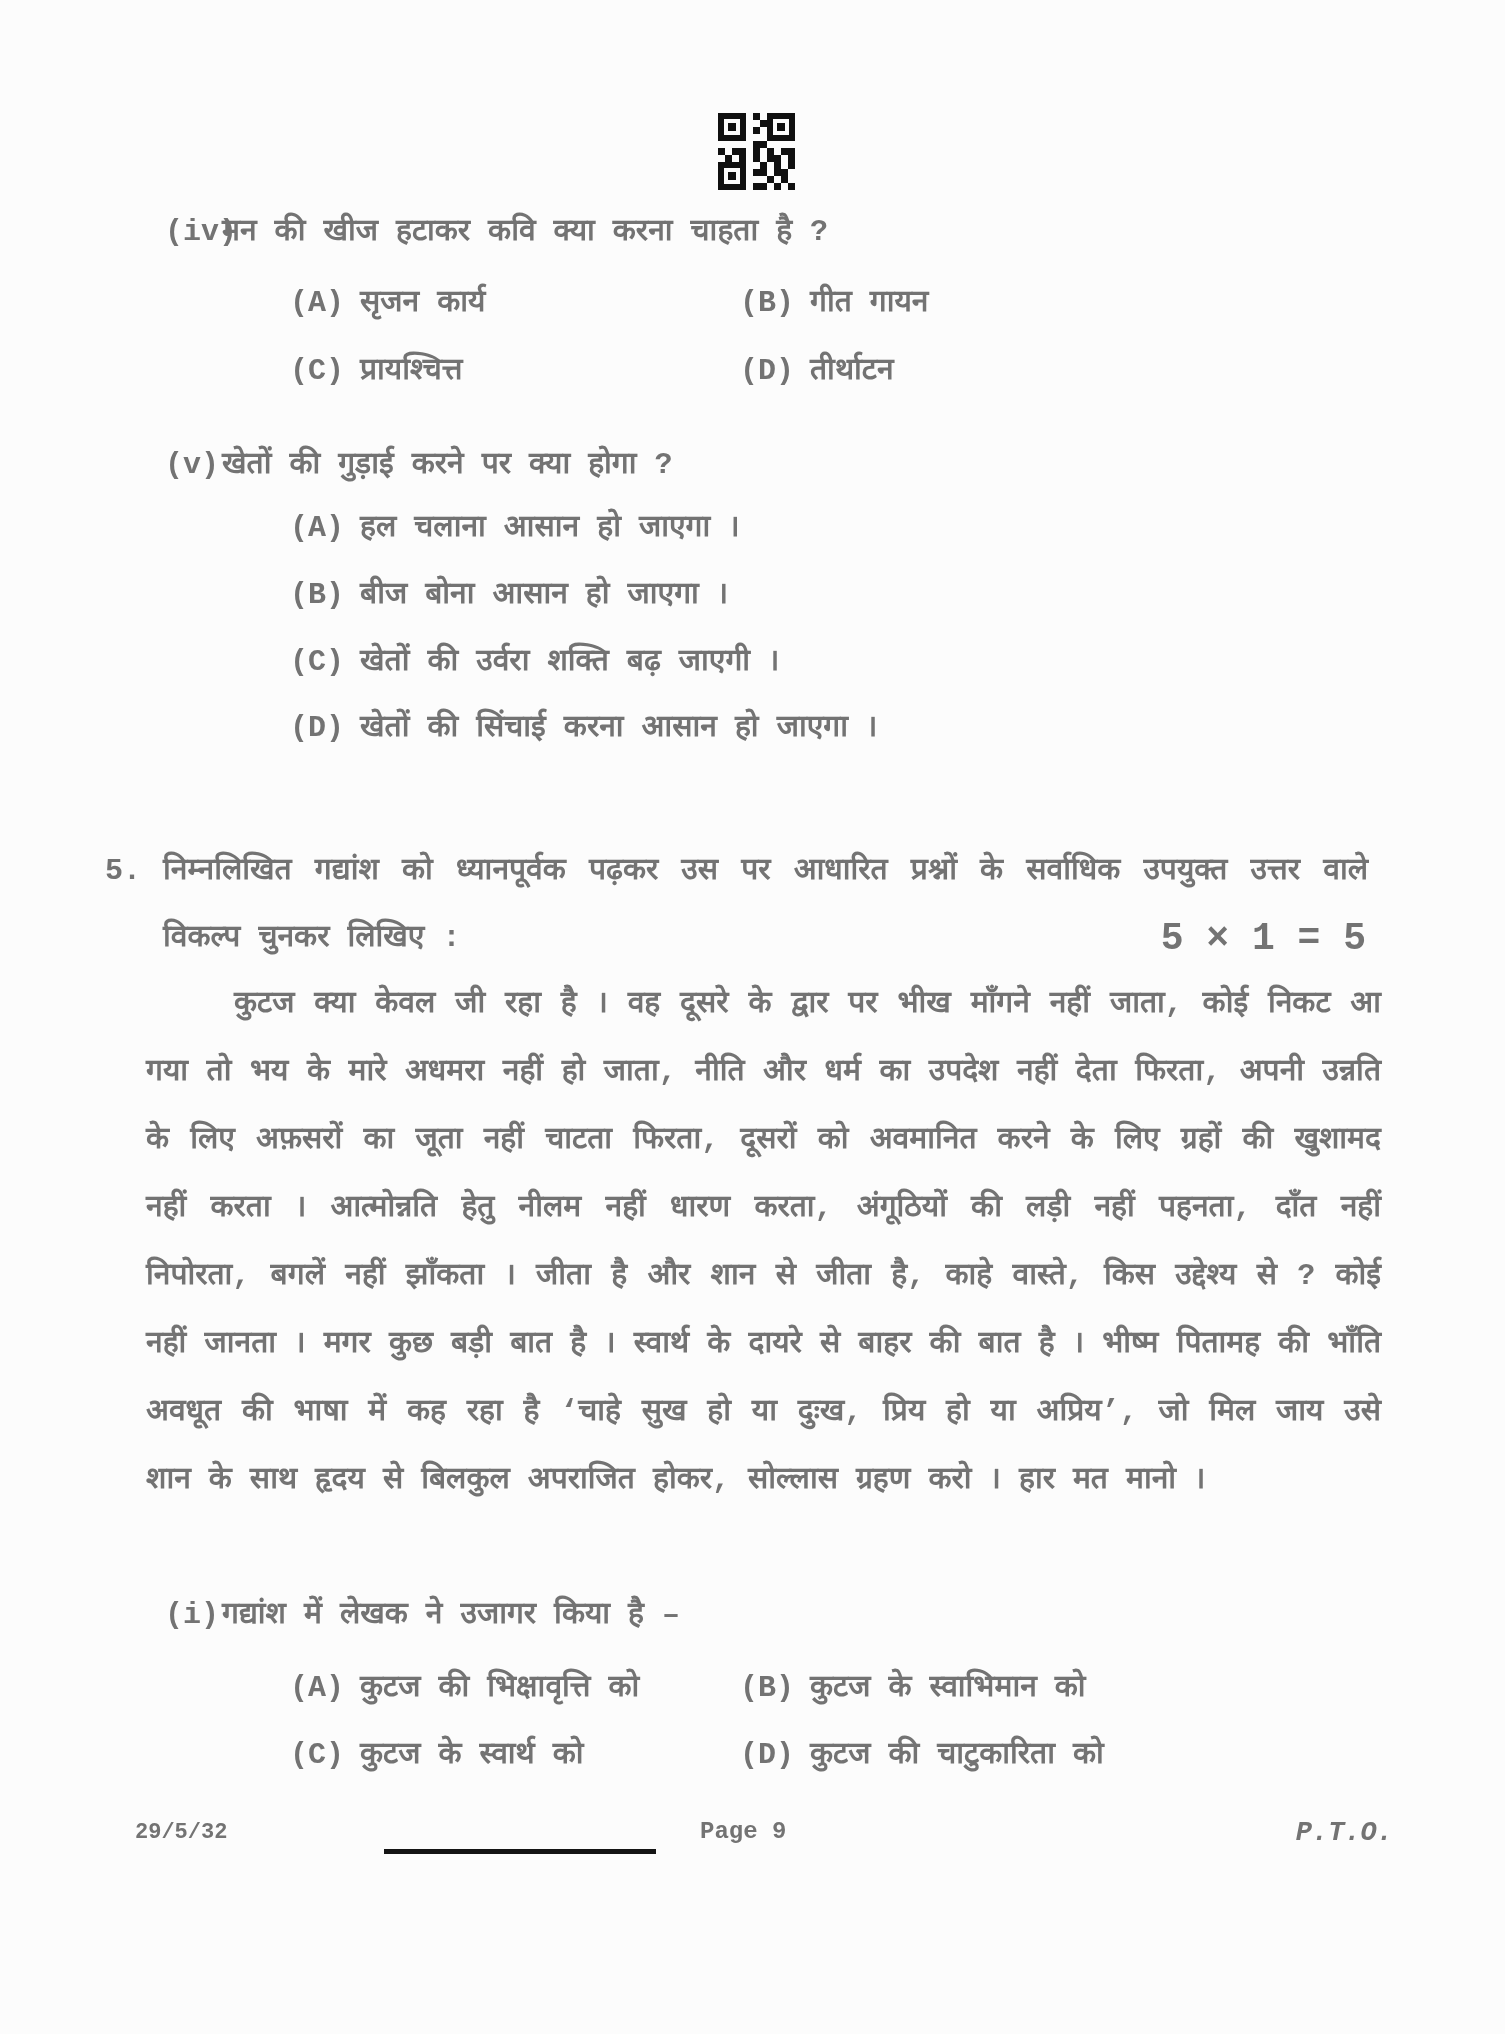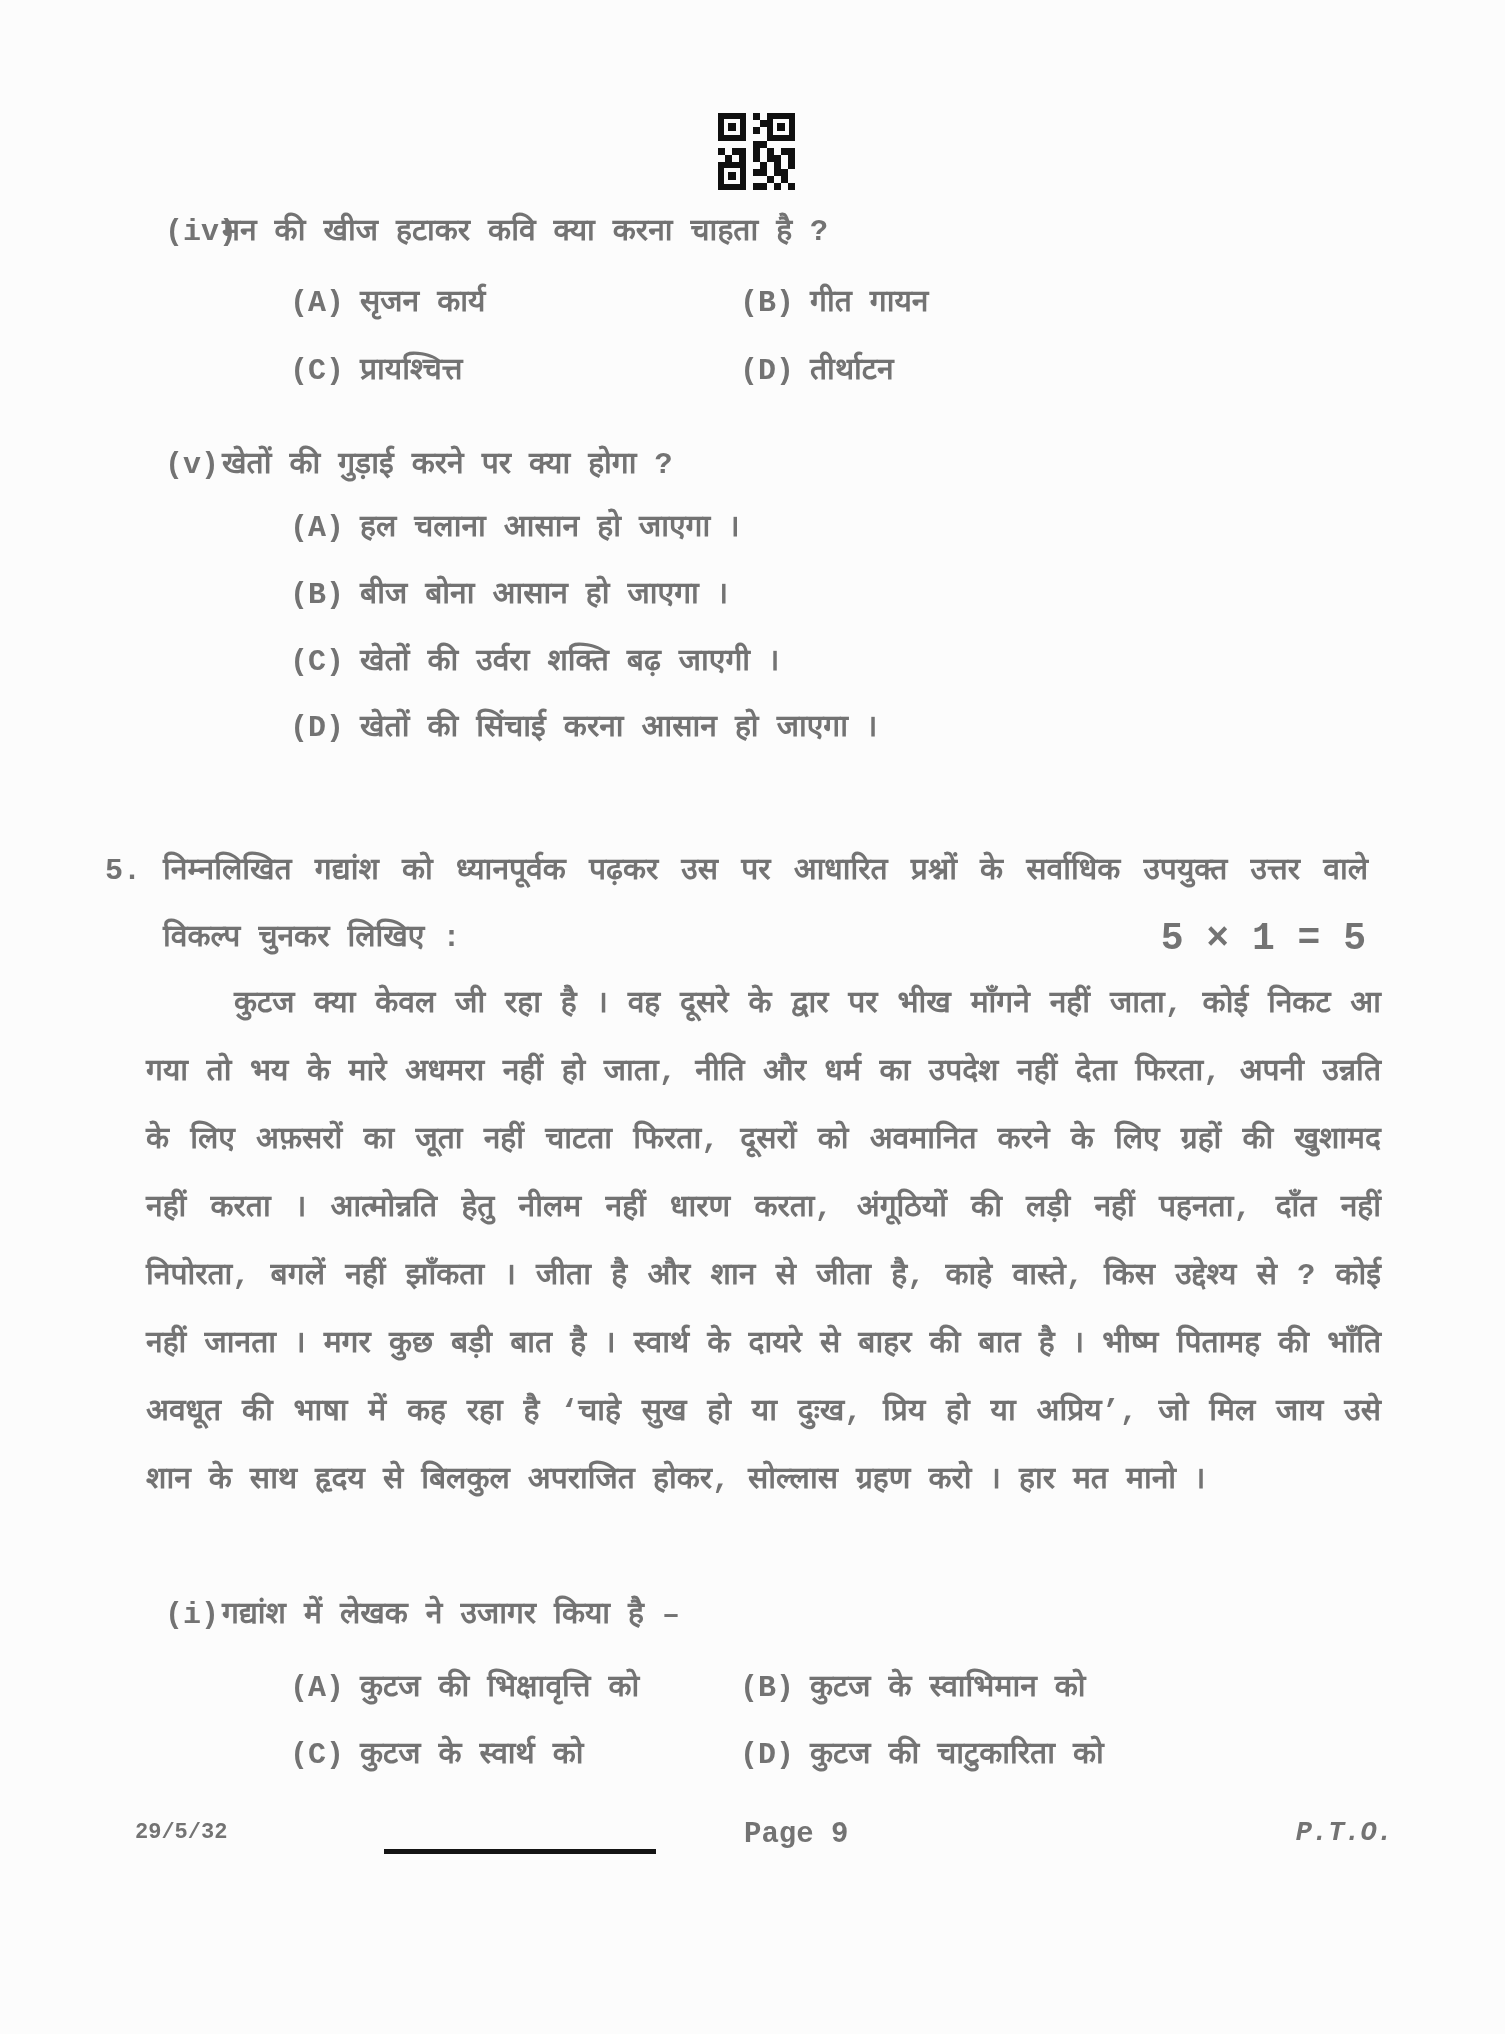--- a/index.html
+++ b/index.html
@@ -24,21 +24,21 @@
   .q5-num  { position:absolute; left:0; top:0; }
   .q5-text { margin-left:58px; width:1205px; text-align:justify; }
   .q5-marks{ position:absolute; right:2px; top:67px; font-size:38px; white-space:nowrap; }
   .passage {
     position:absolute; left:146px; top:970px; width:1235px;
     font-size:30px; line-height:68px;
     text-align:justify; text-indent:88px;
   }
   .footer-code { position:absolute; left:124px; top:1820px; font-size:22px;margin-left:11px; }
   .footer-line { position:absolute; left:384px; top:1849px; width:272px; height:5px; background:#141414; }
-  .footer-page { position:absolute; left:700px; top:1818px; font-size:29px;margin-left:44px; }
+  .footer-page { position:absolute; left:700px; top:1818px; font-size:24px; }
   .footer-pto  { position:absolute; right:112px; top:1818px; font-size:27px; font-style:italic; }
   .qr { position:absolute; left:718px; top:113px; }
 </style>
 </head>
 <body>
 
 <div class="page">
 
   <svg class="qr" width="77" height="77" viewBox="0 0 77 77">
     <rect x="0" y="0" width="77" height="77" fill="#fcfcfc"></rect>

